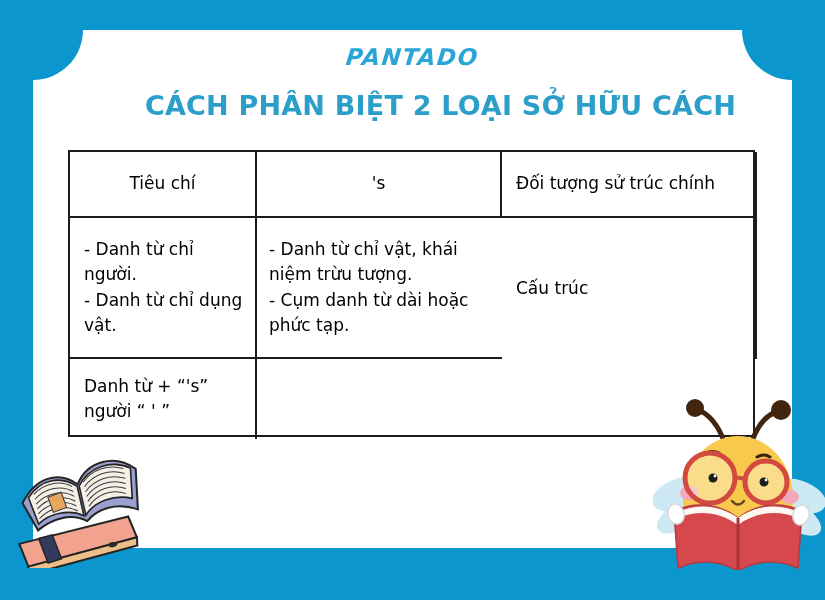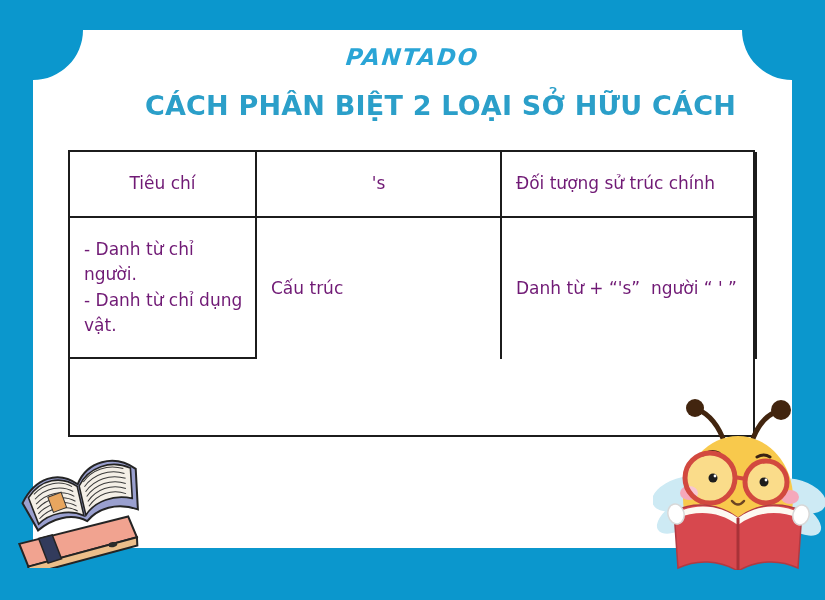--- a/index.html
+++ b/index.html
@@ -27,21 +27,21 @@
   }
 
   .tbl{
     position:absolute;left:68px;top:150px;
     width:687px;height:287px;
     display:grid;
     grid-template-columns:187px 245px 255px;
     grid-template-rows:66px 141px 80px;
     border:2px solid #1c1c1c;
     box-sizing:border-box;
-    color:#701a75;
+    color:#000000;
     background:#fff;
   }
   .cell{
     display:flex;align-items:center;
     font-size:17px;line-height:1.5;
     box-sizing:border-box;
     white-space:pre-wrap;
   }
   .cell.br{border-right:2px solid #1c1c1c;}
   .cell.bb{border-bottom:2px solid #1c1c1c;}
@@ -64,20 +64,22 @@
 
   <div class="title">CÁCH PHÂN BIỆT 2 LOẠI SỞ HỮU CÁCH</div>
 
   <div class="tbl">
     <div class="cell center br bb">Tiêu chí</div>
     <div class="cell center br bb">'s</div>
 
     <div class="cell pad br bb">Đối tượng sử trúc chính</div>
     <div class="cell pad br bb">- Danh từ chỉ người.
 - Danh từ chỉ dụng vật.</div>
+    <div class="cell tight bb">- Danh từ chỉ vật, khái niệm trừu tượng.
+- Cụm danh từ dài hoặc phức tạp.</div>
 
     <div class="cell pad br">Cấu trúc</div>
     <div class="cell pad br">Danh từ + “'s”  người “ ' ”</div>
   </div>
 
   <svg class="illus" style="left:6px;top:448px;" width="160" height="120" viewBox="0 0 160 120">
     <g transform="rotate(-10 70 95)">
       <path d="M14 86 L126 78 L131 100 L19 110 Z" fill="#f1a390" stroke="#242424" stroke-width="2"></path>
       <path d="M19 110 L131 100 L130 108 L18 118 Z" fill="#ecbe8a" stroke="#242424" stroke-width="2"></path>
       <path d="M34 84 L48 83 L53 108 L39 110 Z" fill="#323b5c" stroke="#242424" stroke-width="1.5"></path>

